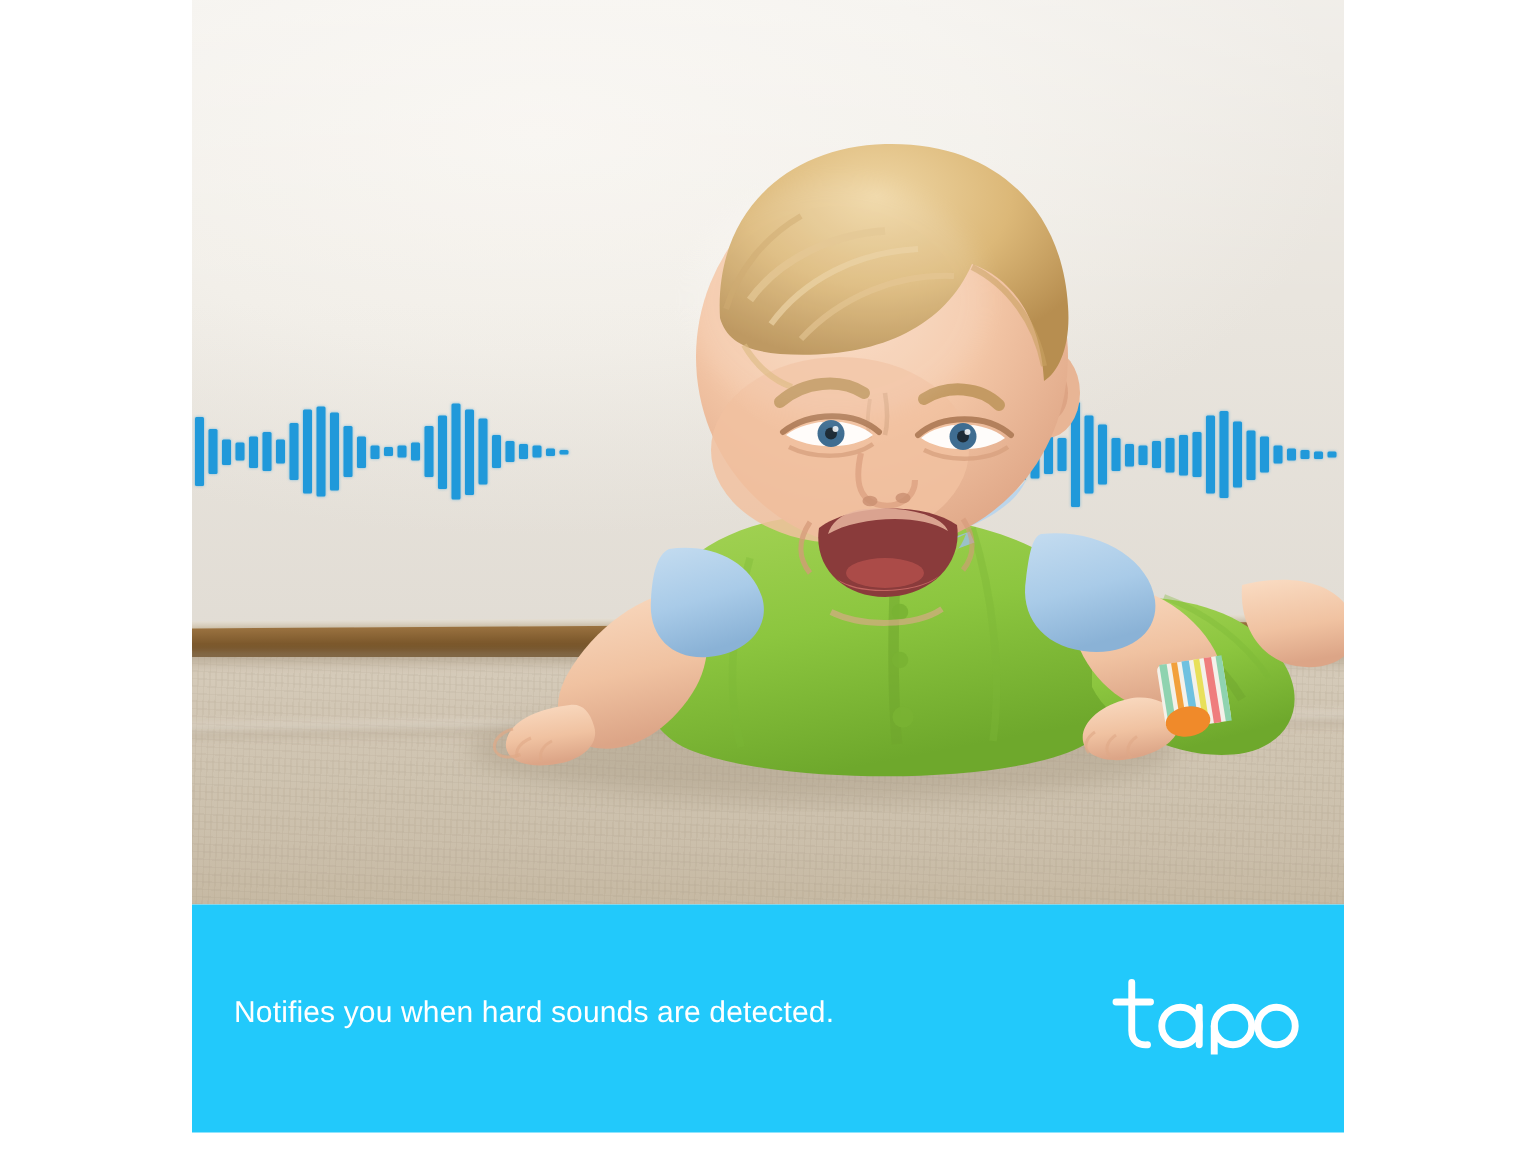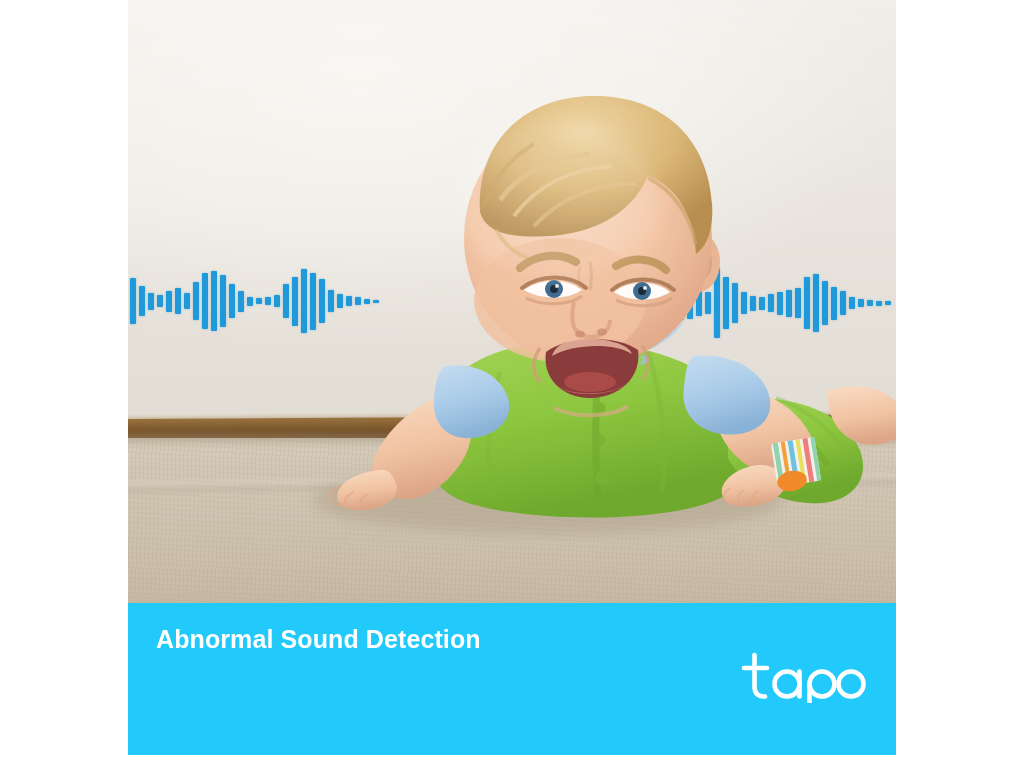--- a/index.html
+++ b/index.html
@@ -408,22 +408,22 @@
       <path d="M514,346 C522,358 522,370 514,380" stroke="#d69a79" stroke-width="3.5" fill="none" opacity="0.6"></path>
 
       <path d="M426,408 C446,418 482,418 500,406" stroke="#dca98a" stroke-width="4" fill="none" opacity="0.65"></path>
 
       <ellipse cx="430" cy="200" rx="100" ry="80" fill="#ffffff" opacity="0.10" filter="url(#soft3)"></ellipse>
     </svg>
   </div>
 
   <div class="banner">
 
-    <div class="banner-title">Abnormal Sound Detection</div>
-
+
+    <div class="banner-sub">Notifies you when hard sounds are detected.</div>
 
     <svg class="brand-logo" viewBox="0 0 128 52" aria-label="tapo">
       <g fill="none" stroke="#ffffff" stroke-width="4.6" stroke-linecap="round">
 
         <path d="M14.5,4 L14.5,36 C14.5,43 19,46 25,45.5"></path>
         <path d="M4,17 L27,17"></path>
 
         <circle cx="47" cy="33" r="12.5"></circle>
         <path d="M59.5,20.5 L59.5,45.5"></path>
 

